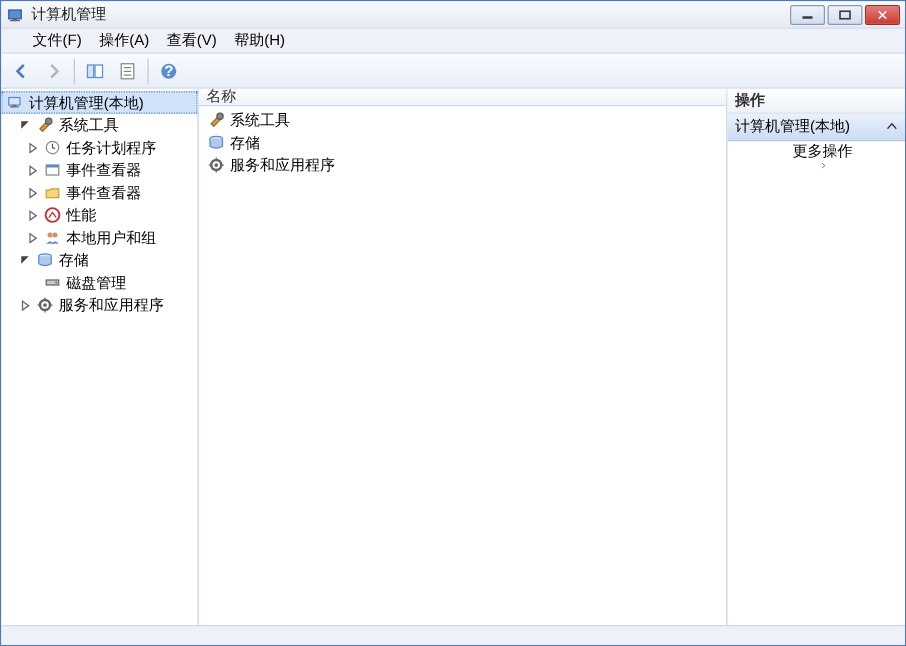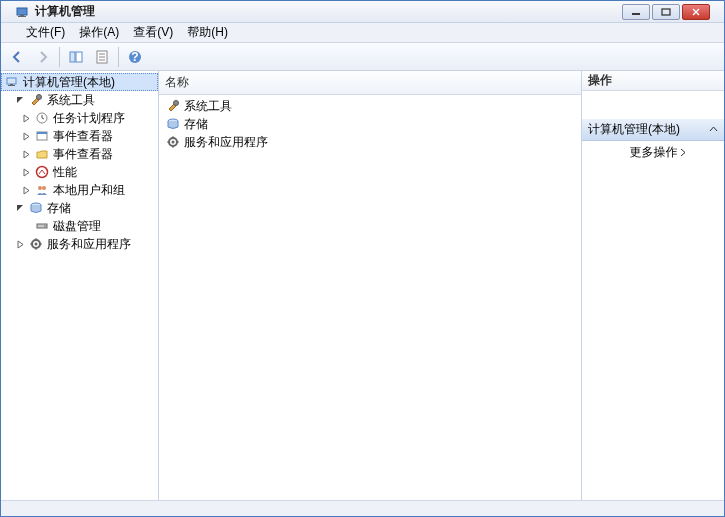--- a/index.html
+++ b/index.html
@@ -1,19 +1,19 @@
 <!DOCTYPE html>
 <html><head>
 <meta charset="utf-8">
 <style>
   * { box-sizing: border-box; margin: 0; padding: 0; font-family: "Segoe UI", "Microsoft YaHei", Tahoma, sans-serif; font-size: 12px; }
   body { background: #fff; width: 725px; height: 517px; overflow: hidden; display: flex; flex-direction: column; border: 1px solid #4a7abc; }
 
   
-  .titlebar { height: 22px; background: linear-gradient(#f8f9fb, #e6eaf4); display: flex; align-items: center; padding: 0 14px; border-bottom: 1px solid #c6d2e6; font-weight: bold; }
+  .titlebar { height: 22px; background: linear-gradient(#f8f9fb, #e6eaf4); display: flex; align-items: center; padding: 0 4px; border-bottom: 1px solid #c6d2e6; }
   .titlebar .icon { width: 16px; height: 16px; margin-right: 4px; }
   .titlebar .title { flex: 1; color: #1a1a1a; }
   .winbtns { display: flex; gap: 2px; }
   .winbtn { width: 28px; height: 16px; border: 1px solid #8a98b5; border-radius: 2px; display: flex; align-items: center; justify-content: center; background: linear-gradient(#eef3fb, #d2ddee); cursor: pointer; }
   .winbtn.close { background: linear-gradient(#e87b7b, #c83b2f); border-color: #a02c22; color: #fff; }
   .winbtn svg { width: 10px; height: 8px; }
 
   
   .menubar { height: 20px; background: #eef1f8; display: flex; align-items: center; padding: 0 19px; gap: 2px; border-bottom: 1px solid #d0d7e6; }
   .menuitem { padding: 2px 6px; cursor: pointer; }
@@ -32,30 +32,30 @@
   .tree-row { display: flex; align-items: center; height: 18px; cursor: pointer; white-space: nowrap; }
   .tree-row.selected { background: #d0e3fb; border: 1px dotted #5a8dd0; height: 18px; }
   .toggle { width: 11px; height: 11px; display: inline-flex; align-items: center; justify-content: center; margin-right: 2px; cursor: pointer; }
   .toggle svg { width: 9px; height: 9px; }
   .toggle.blank { visibility: hidden; }
   .ticon { width: 16px; height: 16px; margin-right: 3px; display: inline-flex; align-items: center; justify-content: center; }
   .ticon svg { width: 14px; height: 14px; }
 
   
   .list-panel { flex: 1; border-right: 1px solid #c6d2e6; display: flex; flex-direction: column; }
-  .list-header { height: 24px; background: linear-gradient(#fdfeff, #eef2f8); border-bottom: 1px solid #d4dbe8; display: flex; align-items: center; padding-left: 6px; color: #333; }
+  .list-header { height: 14px; background: linear-gradient(#fdfeff, #eef2f8); border-bottom: 1px solid #d4dbe8; display: flex; align-items: center; padding-left: 6px; color: #333; }
   .list-body { flex: 1; overflow: auto; padding-top: 2px; }
   .list-row { display: flex; align-items: center; height: 18px; padding-left: 6px; cursor: pointer; }
 
   
-  .actions-panel { width: 142px; display: flex; flex-direction: column; gap: 28px; }
+  .actions-panel { width: 142px; display: flex; flex-direction: column; }
   .actions-header { height: 20px; background: linear-gradient(#fdfeff, #eef2f8); border-bottom: 1px solid #d4dbe8; padding-left: 6px; display: flex; align-items: center; font-weight: bold; color: #333; }
   .actions-body { flex: 1; }
   .action-group-hdr { height: 22px; background: linear-gradient(#eaf1fb, #cbdcf3); border-bottom: 1px solid #b7c8e0; padding: 0 6px; display: flex; align-items: center; justify-content: space-between; cursor: pointer; }
-  .action-item { height: 22px; display: flex; align-items: center; justify-content: center; padding: 0 10px 0 20px; cursor: pointer; }
+  .action-item { height: 22px; display: flex; align-items: center; justify-content: center; padding: 0 10px 0 20px; cursor: pointer; flex-direction: column; }
   .chev { width: 9px; height: 9px; }
 
   
   .statusbar { height: 16px; background: #eef1f8; border-top: 1px solid #d0d7e6; }
 
   .indent-0 { padding-left: 2px; }
   .indent-1 { padding-left: 14px; }
   .indent-2 { padding-left: 20px; }
 </style>
 </head>

